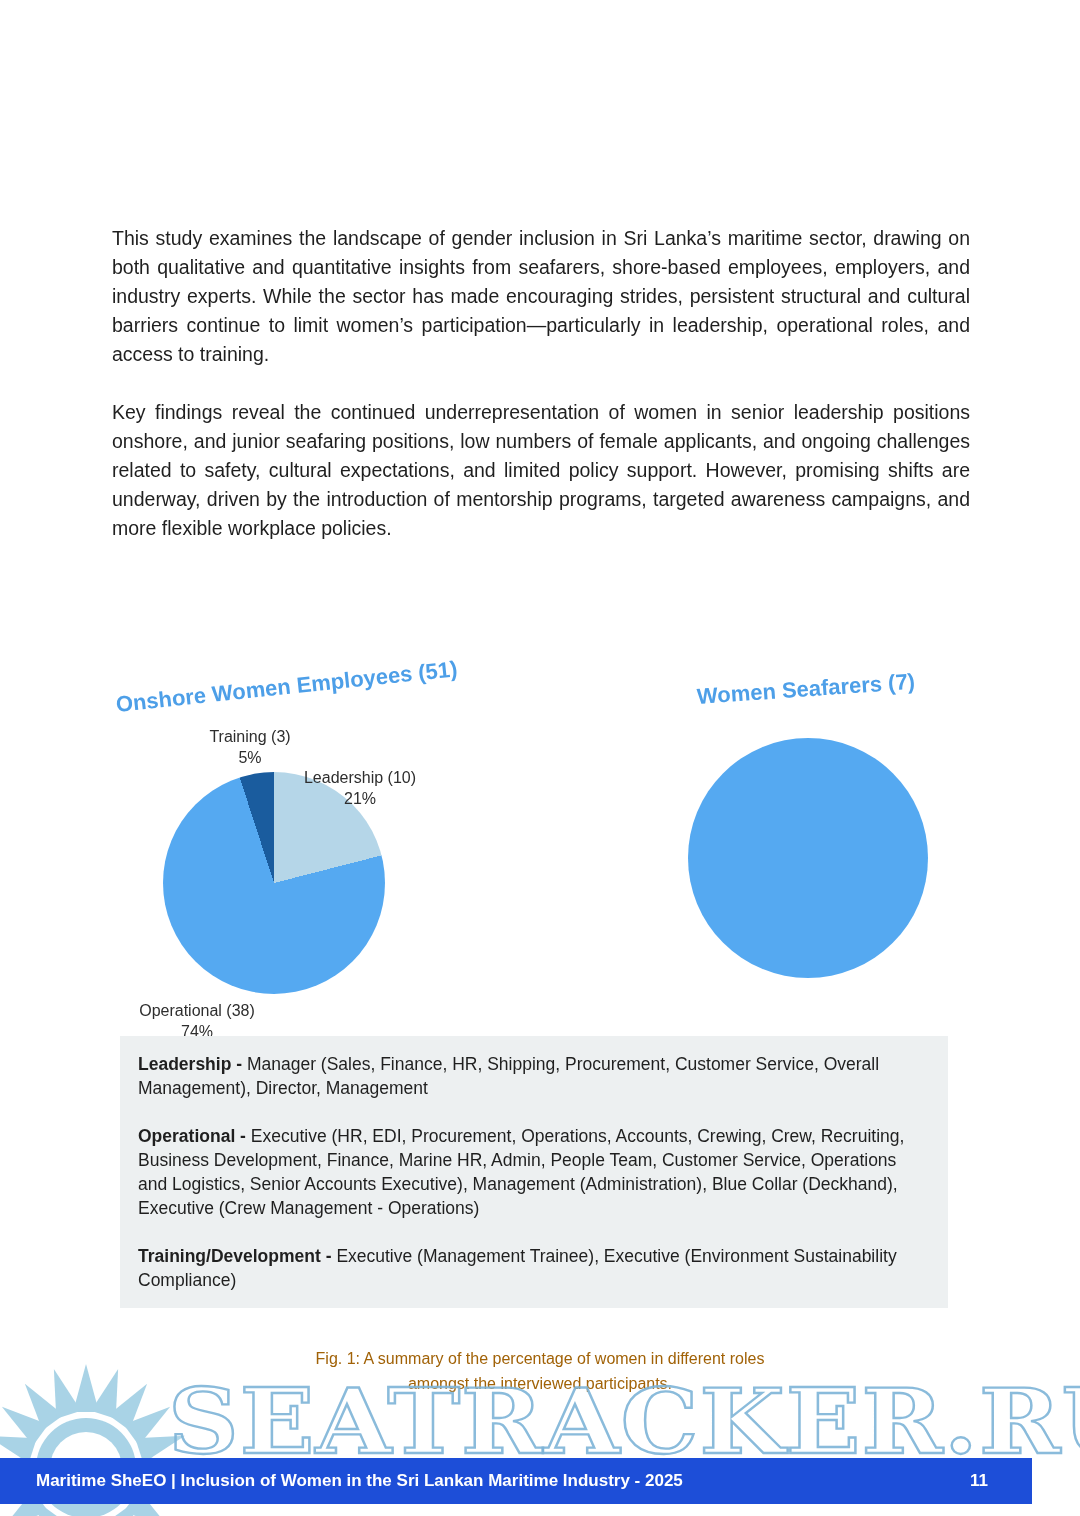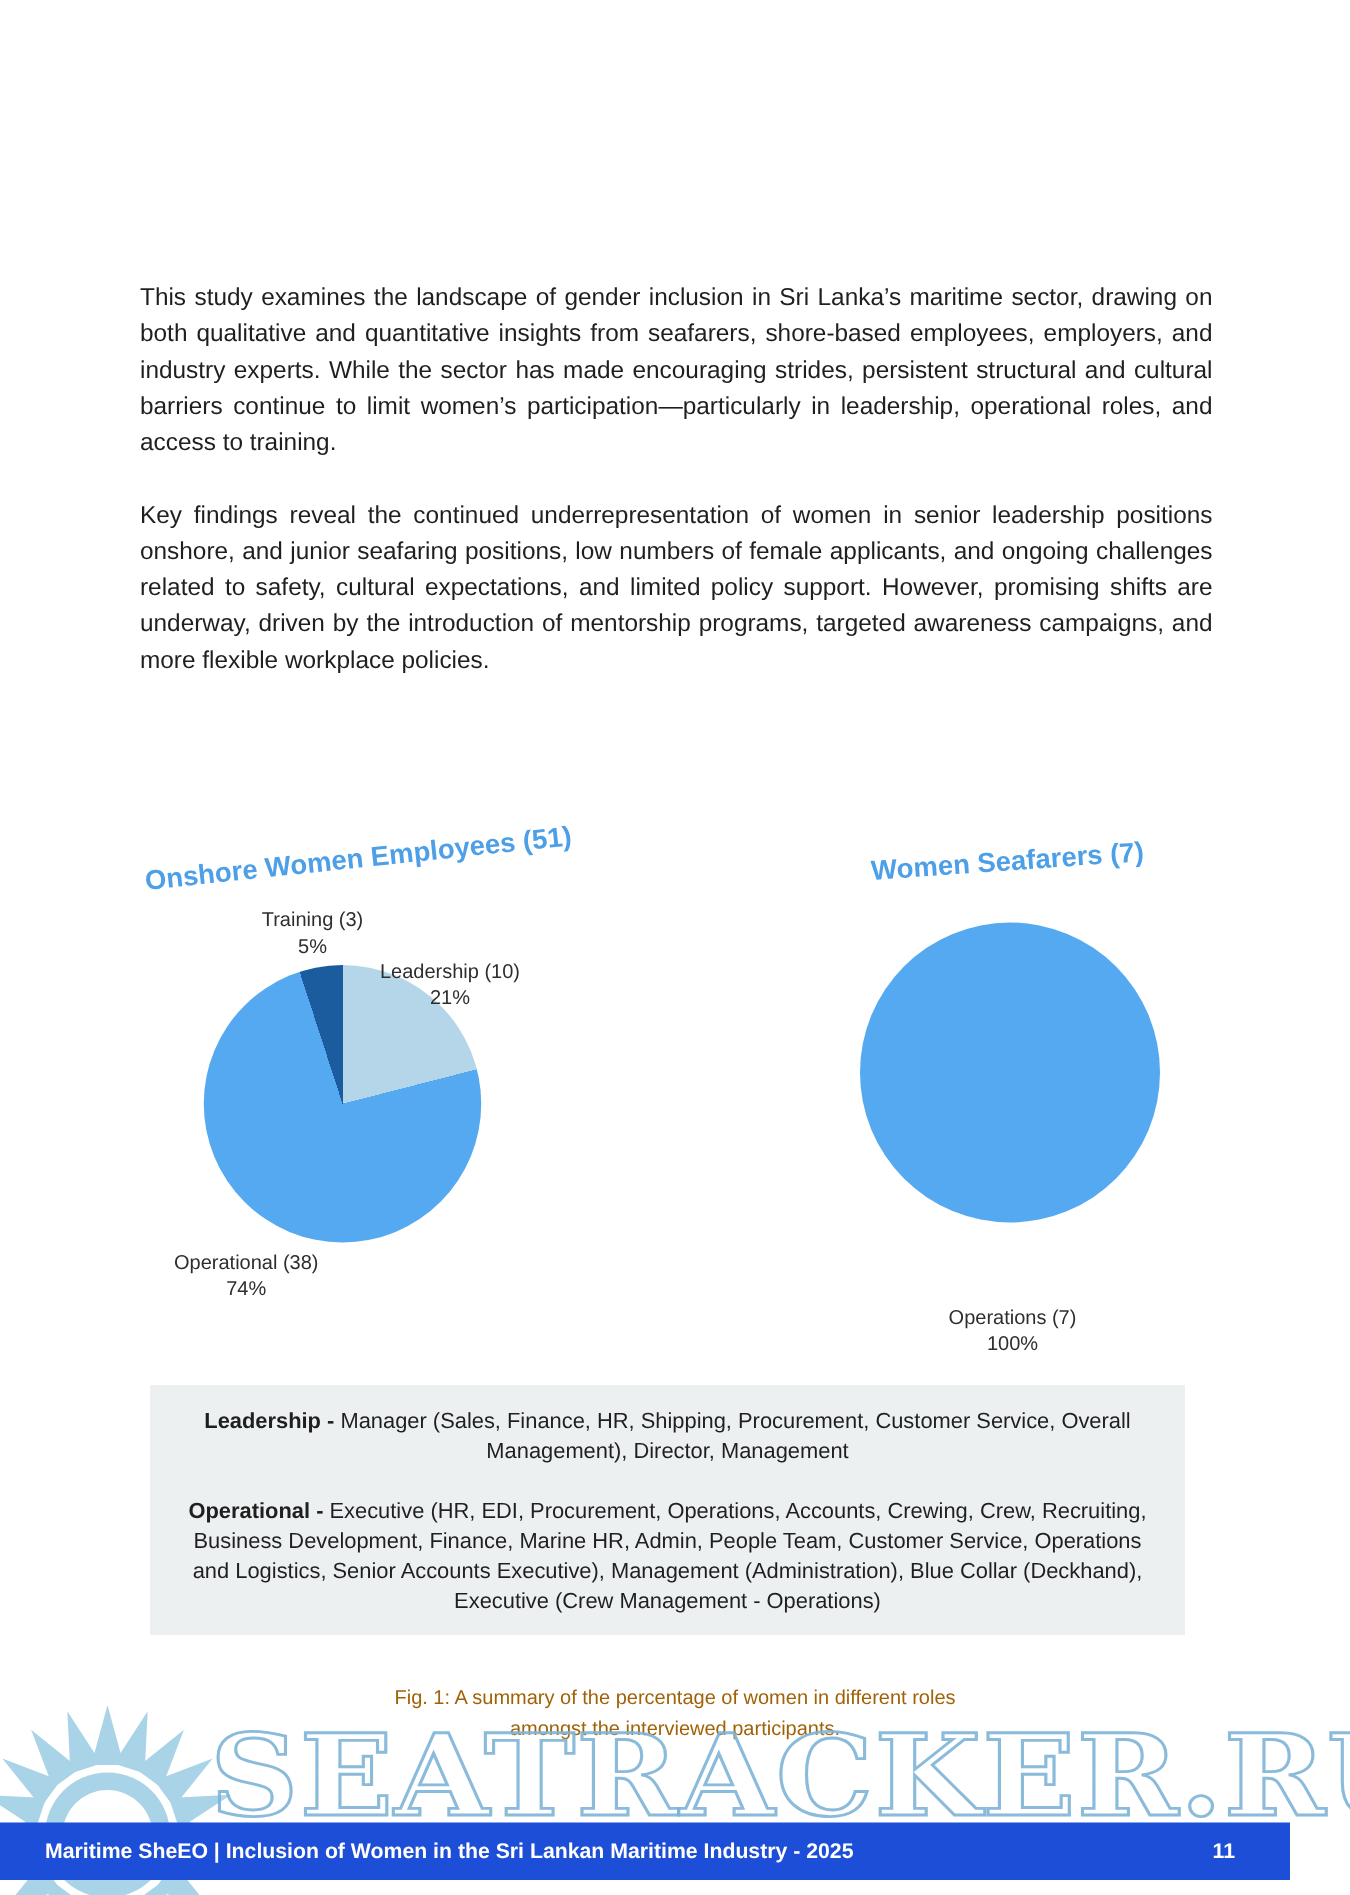--- a/index.html
+++ b/index.html
@@ -23,23 +23,23 @@
   }
   .chart-title.left{left:116px;top:692px;transform:rotate(-6deg);transform-origin:left center;}
   .chart-title.right{left:697px;top:684px;transform:rotate(-4deg);transform-origin:left center;}
   .pie{position:absolute;border-radius:50%;}
   .pie.onshore{left:163px;top:772px;width:222px;height:222px;}
   .pie.seafarers{left:688px;top:738px;width:240px;height:240px;}
   .slice-label{
     position:absolute;font-size:16px;line-height:21px;color:#2e2e2e;text-align:center;
   }
   .legend-box{
-    position:absolute;left:120px;top:1108px;width:792px;
+    position:absolute;left:120px;top:1036px;width:792px;
     background:#edf0f1;padding:16px 18px;
-    font-size:17.5px;line-height:24px;color:#1f1f1f;text-align:center;
+    font-size:17.5px;line-height:24px;color:#1f1f1f;
   }
   .legend-box p{margin:0 0 24px 0;}
   .legend-box p:last-child{margin-bottom:0;}
   .legend-box b{font-weight:700;}
   .caption{
     position:absolute;left:180px;top:1346px;width:720px;text-align:center;
     font-size:16px;line-height:25px;color:#a16207;
   }
   .watermark{
     position:absolute;left:168px;top:1368px;z-index:30;
@@ -93,20 +93,21 @@
   <div class="pie seafarers" style="background: conic-gradient(rgb(85, 169, 241) 0deg, rgb(85, 169, 241) 360deg);"></div>
 
   <div class="slice-label" style="left:740px;top:1044px;width:140px;">
     <div>Operations (7)</div>
     <div>100%</div>
   </div>
 
   <div class="legend-box">
     <p><b>Leadership - </b><span>Manager (Sales, Finance, HR, Shipping, Procurement, Customer Service, Overall Management), Director, Management</span></p>
     <p><b>Operational - </b><span>Executive (HR, EDI, Procurement, Operations, Accounts, Crewing, Crew, Recruiting, Business Development, Finance, Marine HR, Admin, People Team, Customer Service, Operations and Logistics, Senior Accounts Executive), Management (Administration), Blue Collar (Deckhand), Executive (Crew Management - Operations)</span></p>
+    <p><b>Training/Development - </b><span>Executive (Management Trainee), Executive (Environment Sustainability Compliance)</span></p>
   </div>
 
   <div class="caption">
     <div>Fig. 1: A summary of the percentage of women in different roles</div>
     <div>amongst the interviewed participants.</div>
   </div>
 
   <svg class="sun-logo" width="216" height="216" viewBox="-108 -108 216 216">
     <g fill="#a9d3e6">
       <polygon points="-13,-56 13,-56 0,-104" transform="rotate(0)"></polygon>

